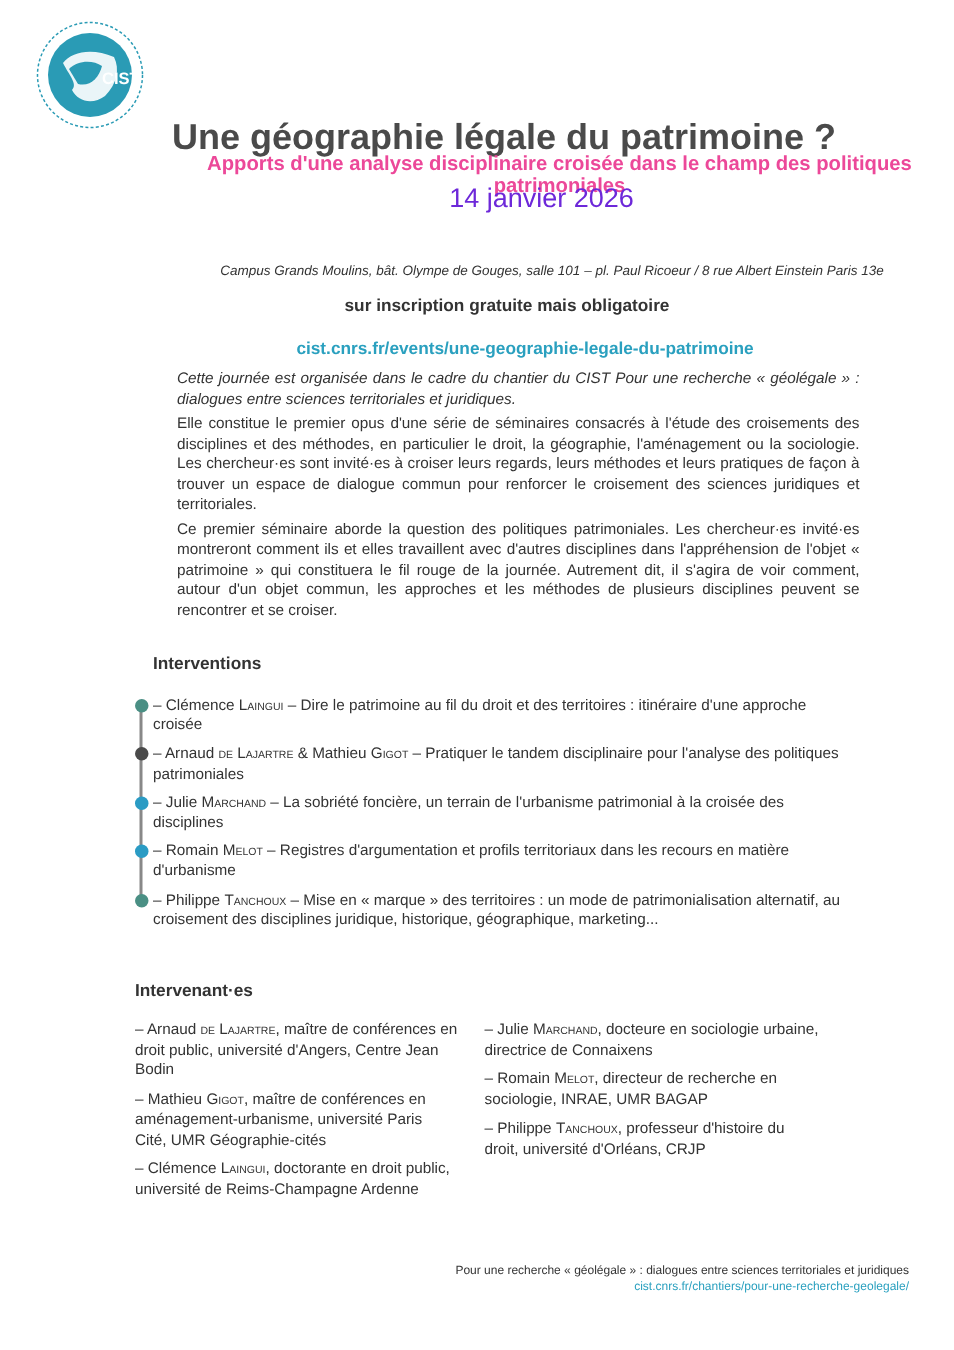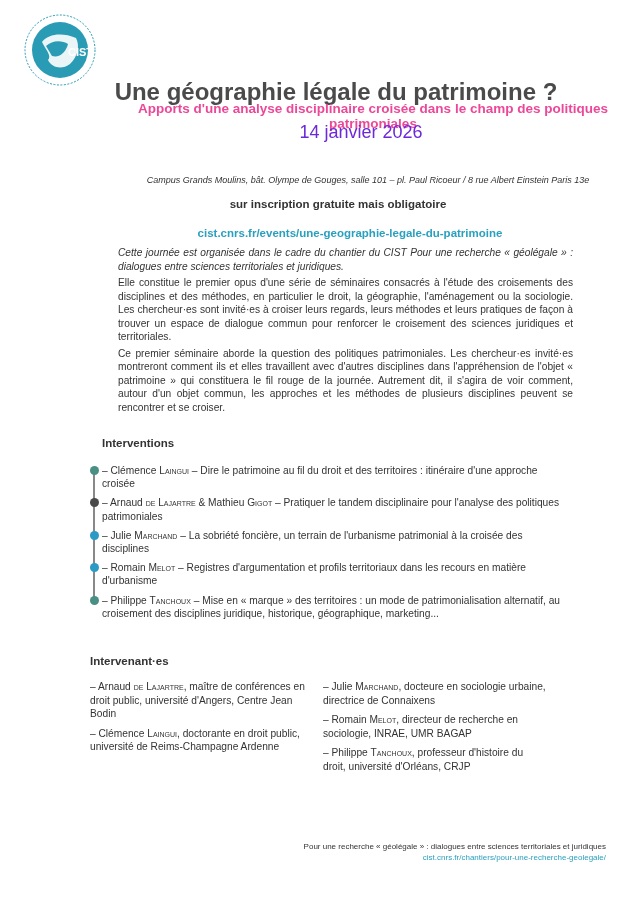--- a/index.html
+++ b/index.html
@@ -82,20 +82,21 @@
   <div class="item">
     <span class="dot" style="background:#4a8f84;"></span>
     – <span>Philippe</span> <span class="sc">Tanchoux</span><span> – Mise en « marque » des territoires : un mode de patrimonialisation alternatif, au croisement des disciplines juridique, historique, géographique, marketing...</span>
   </div>
 </div>
 
 <div class="sec-head" style="left:90px; top:655px;">Intervenant·es</div>
 
 <div class="speakers" style="left:90px; width:215px;">
   <div class="sp">– <span>Arnaud</span> <span class="sc">de Lajartre</span><span>, maître de conférences en droit public, université d'Angers, Centre Jean Bodin</span></div>
+  <div class="sp">– <span>Mathieu</span> <span class="sc">Gigot</span><span>, maître de conférences en aménagement-urbanisme, université Paris Cité, UMR Géographie-cités</span></div>
   <div class="sp">– <span>Clémence</span> <span class="sc">Laingui</span><span>, doctorante en droit public, université de Reims-Champagne Ardenne</span></div>
 </div>
 
 <div class="speakers" style="left:323px; width:225px;">
   <div class="sp">– <span>Julie</span> <span class="sc">Marchand</span><span>, docteure en sociologie urbaine, directrice de Connaixens</span></div>
   <div class="sp">– <span>Romain</span> <span class="sc">Melot</span><span>, directeur de recherche en sociologie, INRAE, UMR BAGAP</span></div>
   <div class="sp">– <span>Philippe</span> <span class="sc">Tanchoux</span><span>, professeur d'histoire du droit, université d'Orléans, CRJP</span></div>
 </div>
 
 <div class="footer">

